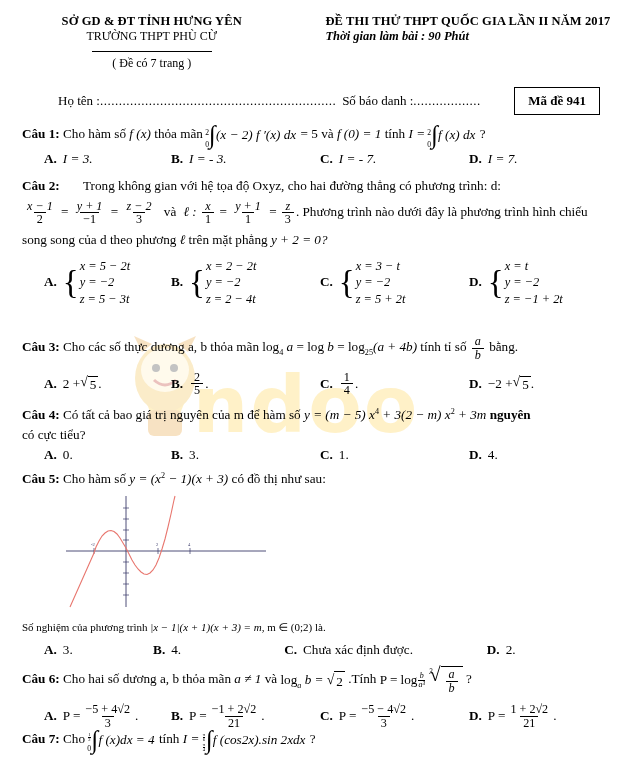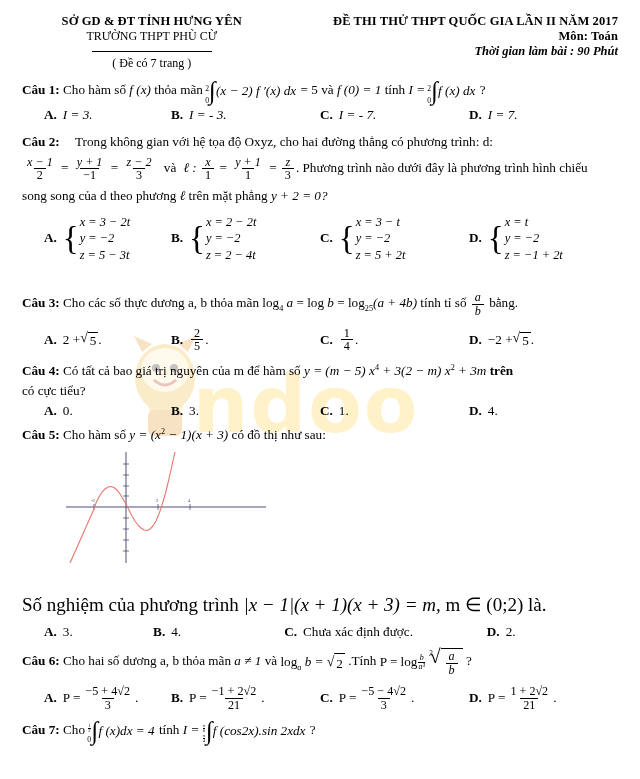--- a/index.html
+++ b/index.html
@@ -29,21 +29,21 @@
   .wm-mascot {
     position:absolute; left:120px; top:0px;
     width:90px; height:120px;
   }
 
   .page { position:relative; z-index:2; padding:10px 22px 0 22px; }
 
   
   .hdr { display:flex; width:100%; margin-top:4px;gap:44px; }
   .hdr-left { width:47%; text-align:center; }
-  .hdr-right { width:53%; text-align:right;font-family:Liberation Serif, serif; }
+  .hdr-right { width:53%; text-align:left;font-family:Liberation Serif, serif; }
   .h-bold { font-weight:700; font-size:12.5px; letter-spacing:.1px; }
   .h-norm { font-size:12px; }
   .h-ital { font-style:italic; font-weight:700; font-size:12.5px; }
   .rule { width:120px; height:1px; background:#000; margin:7px auto 4px auto; }
   .pages-note { font-size:12px; margin-top:2px; }
 
   .idline { display:flex; align-items:center; margin-top:16px; padding-left:36px; font-size:13px; }
   .dots { letter-spacing:.5px; }
   .code-box {
     margin-left:auto; margin-right:18px;
@@ -92,21 +92,21 @@
   .sqrt .rbar { border-top:1px solid #000; padding:0 2px; margin-top:.12em; }
 
   
   .sys { display:inline-flex; align-items:center; vertical-align:middle; }
   .sys .brace { font-size:2.5em; line-height:.82; font-weight:300;
                 font-family:"Liberation Serif", serif; margin-right:1px; }
   .sys .rows { display:inline-flex; flex-direction:column; font-size:.94em; line-height:1.32; }
 
   
   .graph-wrap { margin:6px 0 0 44px; }
-  .tail { margin-top:24px; font-size:19px; }
+  .tail { margin-top:8px; font-size:11px; }
 </style>
 </head>
 <body>
 
 <div class="watermark">
   <div class="wm-text">vndoo</div>
   <svg class="wm-mascot" viewBox="0 0 90 120">
     <ellipse cx="45" cy="48" rx="30" ry="34" fill="#f2c14e"></ellipse>
     <ellipse cx="45" cy="40" rx="24" ry="22" fill="#fff0c2"></ellipse>
     <circle cx="36" cy="38" r="4" fill="#3b3b3b"></circle>
@@ -122,25 +122,31 @@
 
   <div class="hdr">
     <div class="hdr-left">
       <div class="h-bold">SỞ GD &amp; ĐT TỈNH HƯNG YÊN</div>
       <div class="h-norm">TRƯỜNG THPT PHÙ CỪ</div>
       <div class="rule"></div>
       <div class="pages-note">( Đề có 7 trang )</div>
     </div>
     <div class="hdr-right">
       <div class="h-bold">ĐỀ THI THỬ THPT QUỐC GIA LẦN II NĂM 2017</div>
-      <div class="h-bold">Môn: Toán</div>
       <div class="h-ital">Thời gian làm bài : 90 Phút</div>
     </div>
   </div>
 
+  <div class="idline">
+    <span>Họ tên :</span>
+    <span class="dots">...............................................................</span>
+    <span style="margin-left:6px">Số báo danh :</span>
+    <span class="dots">..................</span>
+    <span class="code-box">Mã đề 941</span>
+  </div>
 
   <div class="q">
     <span class="qlabel">Câu 1:</span>
     <span class="qbody">
       <span>Cho hàm số</span>
       <span class="math">f (x)</span>
       <span>thỏa mãn</span>
       <span class="intg">
         <span class="lims">
             <span>2</span>
@@ -179,21 +185,21 @@
         <span class="math">I = - 7.</span>
       </div>
     <div class="opt">
         <span class="ol">D.</span>
         <span class="math">I = 7.</span>
       </div>
   </div>
 
   <div class="q">
     <span class="qlabel">Câu 2:</span>
-    <span style="margin-left:12px">Trong không gian với hệ tọa độ Oxyz, cho hai đường thẳng có phương trình: d:</span>
+    <span style="margin-left:20px">Trong không gian với hệ tọa độ Oxyz, cho hai đường thẳng có phương trình: d:</span>
   </div>
   <div class="q" style="margin-top:4px">
     <span class="frac">
         <span class="num math">x − 1</span>
         <span class="den">2</span>
       </span>
     =
     <span class="frac">
         <span class="num math">y + 1</span>
         <span class="den">−1</span>
@@ -226,21 +232,21 @@
     <span class="math">ℓ</span>
     <span>trên mặt phẳng</span>
     <span class="math">y + 2 = 0?</span>
   </div>
   <div class="opts w4" style="margin-top:8px; align-items:flex-start">
     <div class="opt">
       <span class="ol">A.</span>
       <span class="sys">
           <span class="brace">{</span>
           <span class="rows math">
-        <span>x = 3 − 2t</span>
+        <span>x = 5 − 2t</span>
         <span>y = −2</span>
         <span>z = 5 − 3t</span>
       </span>
         </span>
     </div>
     <div class="opt">
       <span class="ol">B.</span>
       <span class="sys">
           <span class="brace">{</span>
           <span class="rows math">
@@ -323,21 +329,21 @@
           <span class="rbar">5</span>
         </span>
       <span>.</span>
     </div>
   </div>
 
   <div class="q" style="margin-top:8px">
     <span class="qlabel">Câu 4:</span>
     <span>Có tất cả bao giá trị nguyên của m để hàm số</span>
     <span class="math"><span>y = (m − 5) x</span><sup>4</sup><span> + 3(2 − m) x</span><sup>2</sup><span> + 3m</span></span>
-    <span style="font-weight:700">trên</span>
+    <span style="font-weight:700">nguyên</span>
   </div>
   <div class="q" style="margin-top:0">
     <span>có cực tiểu?</span>
   </div>
   <div class="opts w4" style="margin-top:2px">
     <div class="opt">
         <span class="ol">A.</span>
         <span>0.</span>
       </div>
     <div class="opt">
@@ -478,21 +484,21 @@
       <span class="ol">D.</span>
       <span class="up">P =</span>
       <span class="frac">
           <span class="num">1 + 2√2</span>
           <span class="den">21</span>
         </span>
       <span>.</span>
     </div>
   </div>
 
-  <div class="q" style="margin-top:9px">
+  <div class="q" style="margin-top:0">
     <span class="qlabel">Câu 7:</span>
     <span>Cho</span>
     <span class="intg">
       <span class="lims">
         <span class="sfrac">
             <span class="num">1</span>
             <span class="den">2</span>
           </span>
         <span class="lo">0</span>
       </span>

